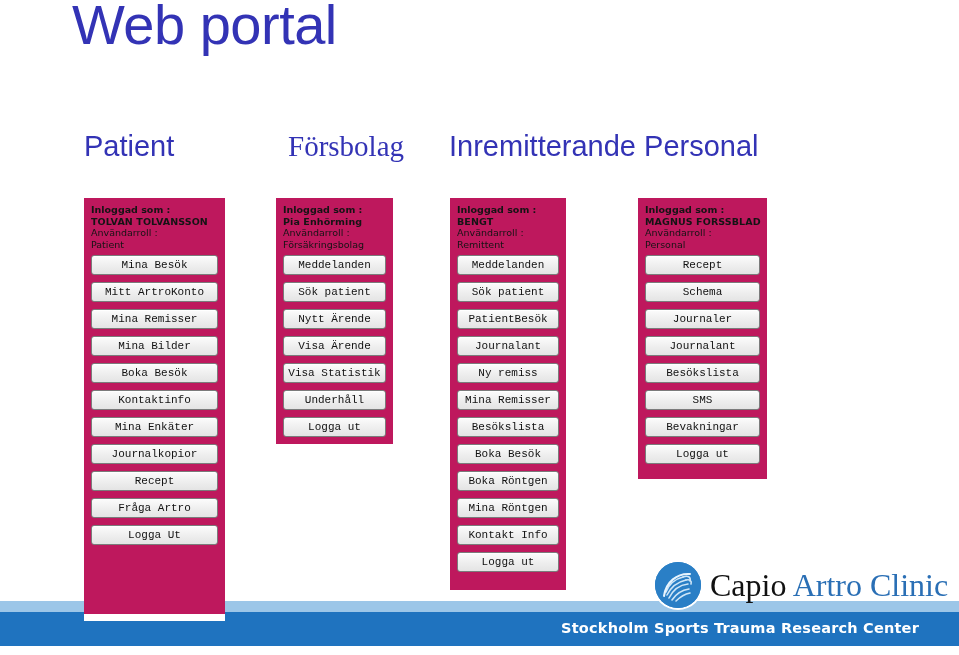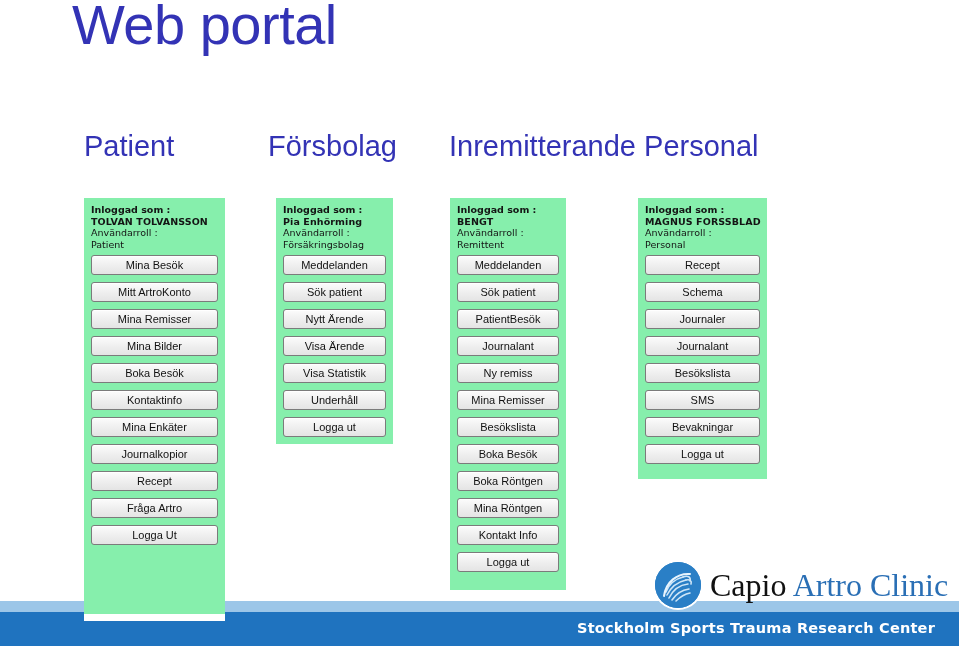--- a/index.html
+++ b/index.html
@@ -35,27 +35,27 @@
     white-space: nowrap;
   }
   .col-heading {
     position: absolute;
     top: 130px;
     font-size: 29px;
     color: #3333b5;
     white-space: nowrap;
   }
   #heading-patient      { left: 84px;  }
-  #heading-forsbolag    { left: 268px; }
+  #heading-forsbolag    { left: 288px; font-family: Liberation Serif, serif; }
   #heading-inremitterande { left: 449px; }
 
   
   .panel {
     position: absolute;
-    background: #86efac;
+    background: #be185d;
     box-sizing: border-box;
     padding: 6px 7px 7px 7px;
   }
   #panel-patient        { left: 84px;  top: 198px; width: 141px; height: 416px; }
   #panel-forsakringsbolag { left: 276px; top: 198px; width: 117px; height: 246px; }
   #panel-remittent      { left: 450px; top: 198px; width: 116px; height: 392px; }
   #panel-personal       { left: 638px; top: 198px; width: 129px; height: 281px; }
 
   .panel-header {
     font-family: "DejaVu Sans", sans-serif;
@@ -83,21 +83,21 @@
   }
 
   .btn {
     display: block;
     width: 100%;
     box-sizing: border-box;
     height: 20px;
     line-height: 18px;
     margin: 0 0 7px 0;
     text-align: center;
-    font-family: Liberation Sans, sans-serif;
+    font-family: Liberation Mono, monospace;
     font-size: 11px;
     color: #111111;
     background: linear-gradient(#fcfcfc, #eeeeee 55%, #e4e4e4);
     border: 1px solid #7b7b7b;
     border-radius: 3px;
     box-shadow: inset 0 1px 0 #ffffff;
     white-space: nowrap;
     overflow: hidden;
   }
   .btn:last-child { margin-bottom: 0; }
@@ -122,21 +122,21 @@
   #footer-bar-shade {
     position: absolute;
     left: 0;
     top: 646px;
     width: 959px;
     height: 9px;
     background: #ffffff;
   }
   #footer-text {
     position: absolute;
-    right: 24px;
+    right: 40px;
     top: 620px;
     font-family: "DejaVu Sans", sans-serif;
     font-size: 14.5px;
     font-weight: bold;
     color: #ffffff;
     letter-spacing: 0.2px;
     white-space: nowrap;
   }
 
   

